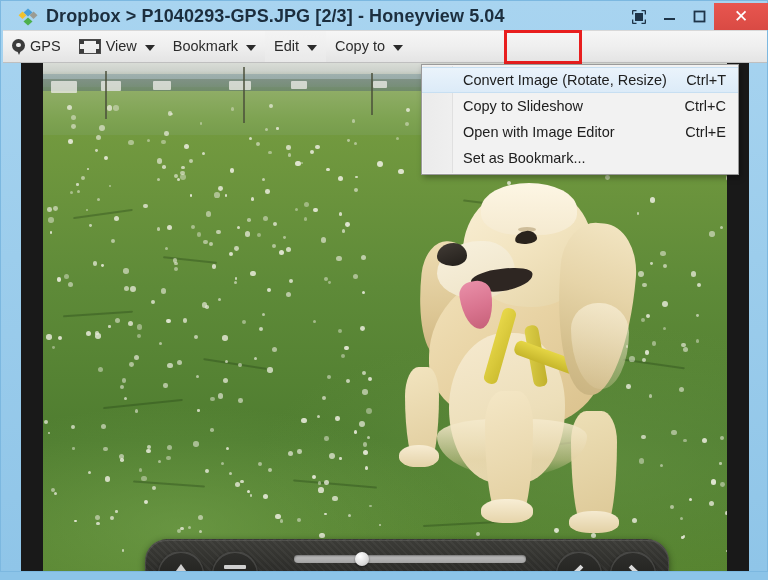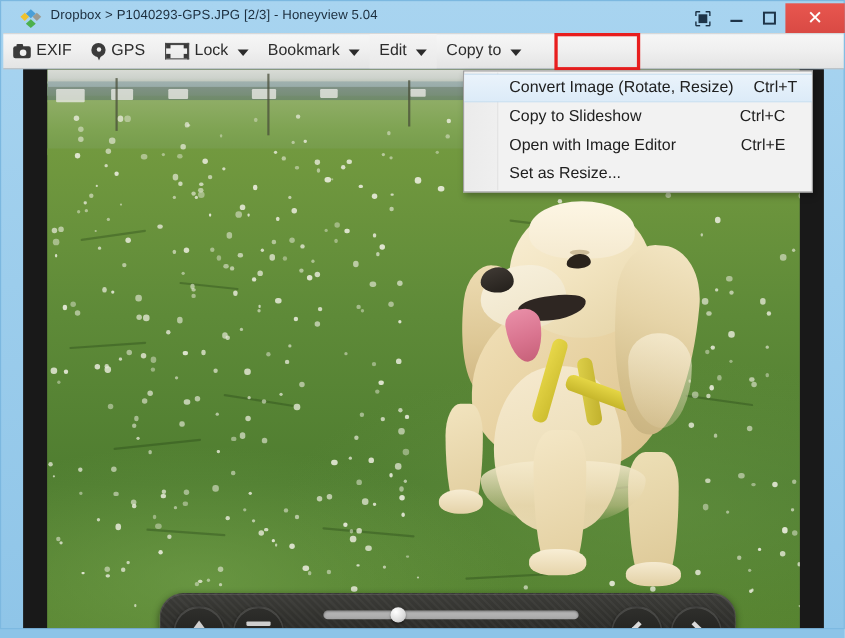--- a/index.html
+++ b/index.html
@@ -40,24 +40,25 @@
 
   #dropbox-icon {
     position: absolute;
     left: 16px; top: 5px;
     width: 20px; height: 20px;
   }
 
   #title-text {
     position: absolute;
     left: 44px; top: 4px;
-    font-size: 12px;
+    font-size: 18px;
     color: #1c2e3e;
     white-space: nowrap;
     letter-spacing: 0.1px;
+    font-weight: bold;
   }
 
   
   #window-controls {
     position: absolute;
     right: 0px; top: 1px;
     height: 27px;
     display: flex;
     align-items: stretch;
   }
@@ -499,21 +500,21 @@
     width: 30px;
     background: linear-gradient(90deg,#ebebeb 0%, #efefef 100%);
     border-right: 1px solid #e0e0e0;
   }
   .menu-item {
     position: relative;
     height: 26px;
     display: flex;
     align-items: center;
     padding-left: 41px;
-    padding-right: 24px;
+    padding-right: 12px;
     font-size: 14.5px;
     color: #202020;
     cursor: default;
     z-index: 2;
   }
   .menu-item.hl {
     background: linear-gradient(180deg,#eaf3fb 0%, #dcebf8 100%);
     border-top: 1px solid #c7dff2;
     border-bottom: 1px solid #c7dff2;
   }
@@ -566,28 +567,20 @@
           </svg>
         </div>
         <div class="wc" id="btn-close">
           <span class="glyph">✕</span>
         </div>
       </div>
     </div>
 
     <div id="toolbar">
 
-      <div class="tb-item">
-        <span class="ic ic-camera">
-          <span class="bump"></span>
-            <span class="body"></span>
-            <span class="lens"></span>
-        </span>
-        <span class="tb-label">EXIF</span>
-      </div>
 
       <div class="tb-item">
         <span class="ic ic-pin">
           <span class="tail"></span>
             <span class="head"></span>
             <span class="hole"></span>
         </span>
         <span class="tb-label">GPS</span>
       </div>
 
@@ -595,21 +588,21 @@
         <span class="ic ic-frame">
           <span class="ln" style="left:0;top:0;width:22px;height:1.5px;"></span>
           <span class="ln" style="left:0;top:13.5px;width:22px;height:1.5px;"></span>
           <span class="ln" style="left:0;top:0;width:1.5px;height:15px;"></span>
           <span class="ln" style="left:20.5px;top:0;width:1.5px;height:15px;"></span>
           <span class="c" style="left:1px;top:1px;"></span>
           <span class="c" style="left:17px;top:1px;"></span>
           <span class="c" style="left:1px;top:10px;"></span>
           <span class="c" style="left:17px;top:10px;"></span>
         </span>
-        <span class="tb-label">Lock</span>
+        <span class="tb-label">View</span>
         <span class="caret"></span>
       </div>
 
 
       <div class="tb-item">
         <span class="tb-label">Bookmark</span>
         <span class="caret"></span>
       </div>
 
       <div class="tb-item" id="tb-edit">
@@ -1093,19 +1086,19 @@
         <span class="mi-label">Copy to Slideshow</span>
         <span class="mi-shortcut">Ctrl+C</span>
       </div>
 
       <div class="menu-item">
         <span class="mi-label">Open with Image Editor</span>
         <span class="mi-shortcut">Ctrl+E</span>
       </div>
 
       <div class="menu-item">
-        <span class="mi-label">Set as Resize...</span>
+        <span class="mi-label">Set as Bookmark...</span>
         <span class="mi-shortcut"></span>
       </div>
     </div>
 
   </div>
 </div>
 
 </body></html>

